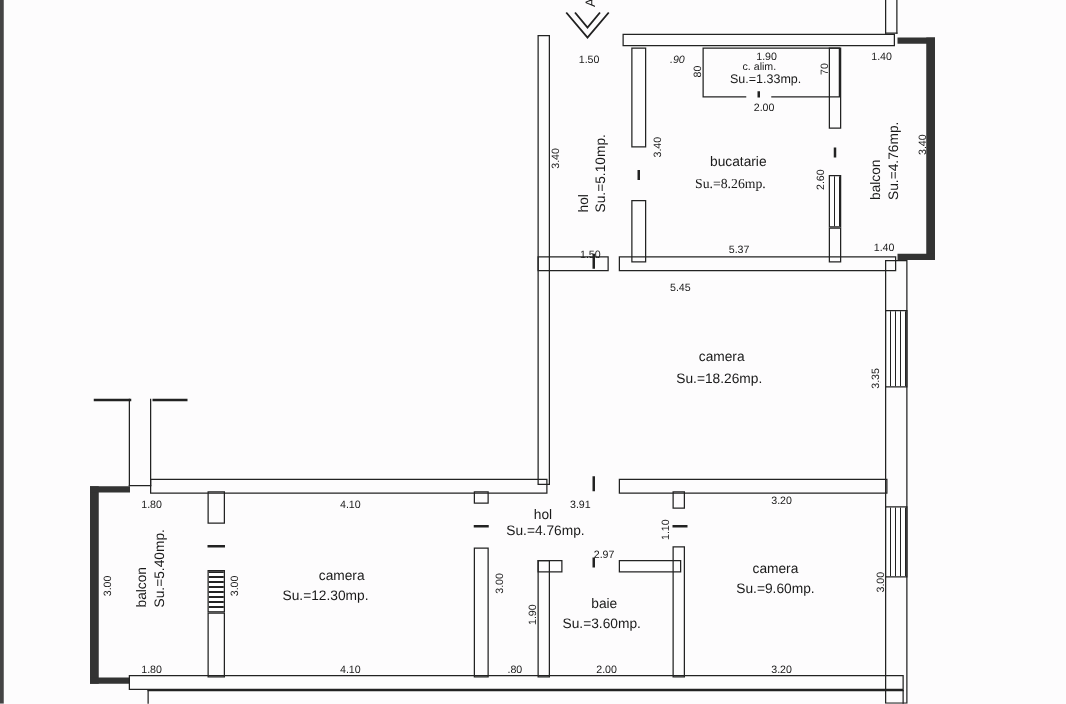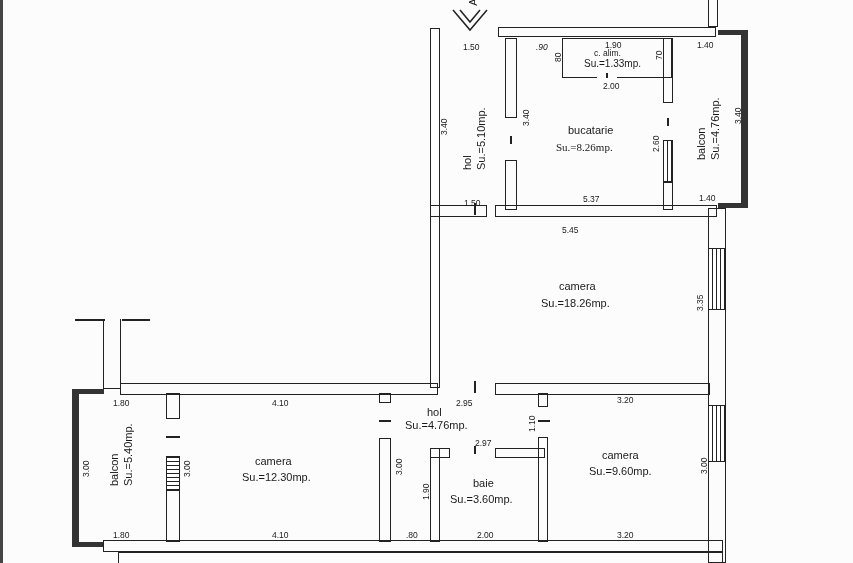--- a/index.html
+++ b/index.html
@@ -104,21 +104,21 @@
 
 <div class="t" style="left:427px;top:407px;">hol</div>
 <div class="t" style="left:405px;top:420px;">Su.=4.76mp.</div>
 
 <div class="room" style="left:109px;top:486px;">
   <div class="t v" style="left:0;top:0;">balcon</div>
   <div class="t v" style="left:14px;top:0;">Su.=5.40mp.</div>
 </div>
 
 <div class="t" style="left:255px;top:456px;">camera</div>
-<div class="t" style="left:242px;top:472px;text-align:center;">Su.=12.30mp.</div>
+<div class="t" style="left:226px;top:472px;text-align:center;">Su.=12.30mp.</div>
 
 <div class="t" style="left:473px;top:478px;">baie</div>
 <div class="t" style="left:450px;top:494px;">Su.=3.60mp.</div>
 
 <div class="t" style="left:602px;top:450px;">camera</div>
 <div class="t" style="left:589px;top:466px;">Su.=9.60mp.</div>
 
 <div class="d" style="left:463px;top:43px;">1.50</div>
 <div class="d v" style="left:440px;top:135px;">3.40</div>
 <div class="d" style="left:464px;top:199px;">1.50</div>
@@ -129,24 +129,24 @@
 <div class="d v" style="left:655px;top:60px;">70</div>
 <div class="d" style="left:603px;top:82px;">2.00</div>
 <div class="d v" style="left:522px;top:126px;">3.40</div>
 <div class="d v" style="left:652px;top:152px;">2.60</div>
 <div class="d" style="left:583px;top:195px;">5.37</div>
 
 <div class="d" style="left:697px;top:41px;">1.40</div>
 <div class="d v" style="left:734px;top:124px;">3.40</div>
 <div class="d" style="left:699px;top:194px;">1.40</div>
 
-<div class="d" style="left:562px;top:226px;">5.45</div>
+<div class="d" style="left:536px;top:226px;">5.45</div>
 <div class="d v" style="left:696px;top:311px;">3.35</div>
 
-<div class="d" style="left:456px;top:399px;">2.95</div>
+<div class="d" style="left:456px;top:399px;">3.91</div>
 <div class="d v" style="left:528px;top:432px;">1.10</div>
 <div class="d" style="left:475px;top:439px;">2.97</div>
 
 <div class="d" style="left:113px;top:399px;">1.80</div>
 <div class="d v" style="left:82px;top:477px;">3.00</div>
 <div class="d" style="left:113px;top:531px;">1.80</div>
 
 <div class="d" style="left:272px;top:399px;">4.10</div>
 <div class="d v" style="left:183px;top:477px;">3.00</div>
 <div class="d" style="left:272px;top:531px;">4.10</div>

